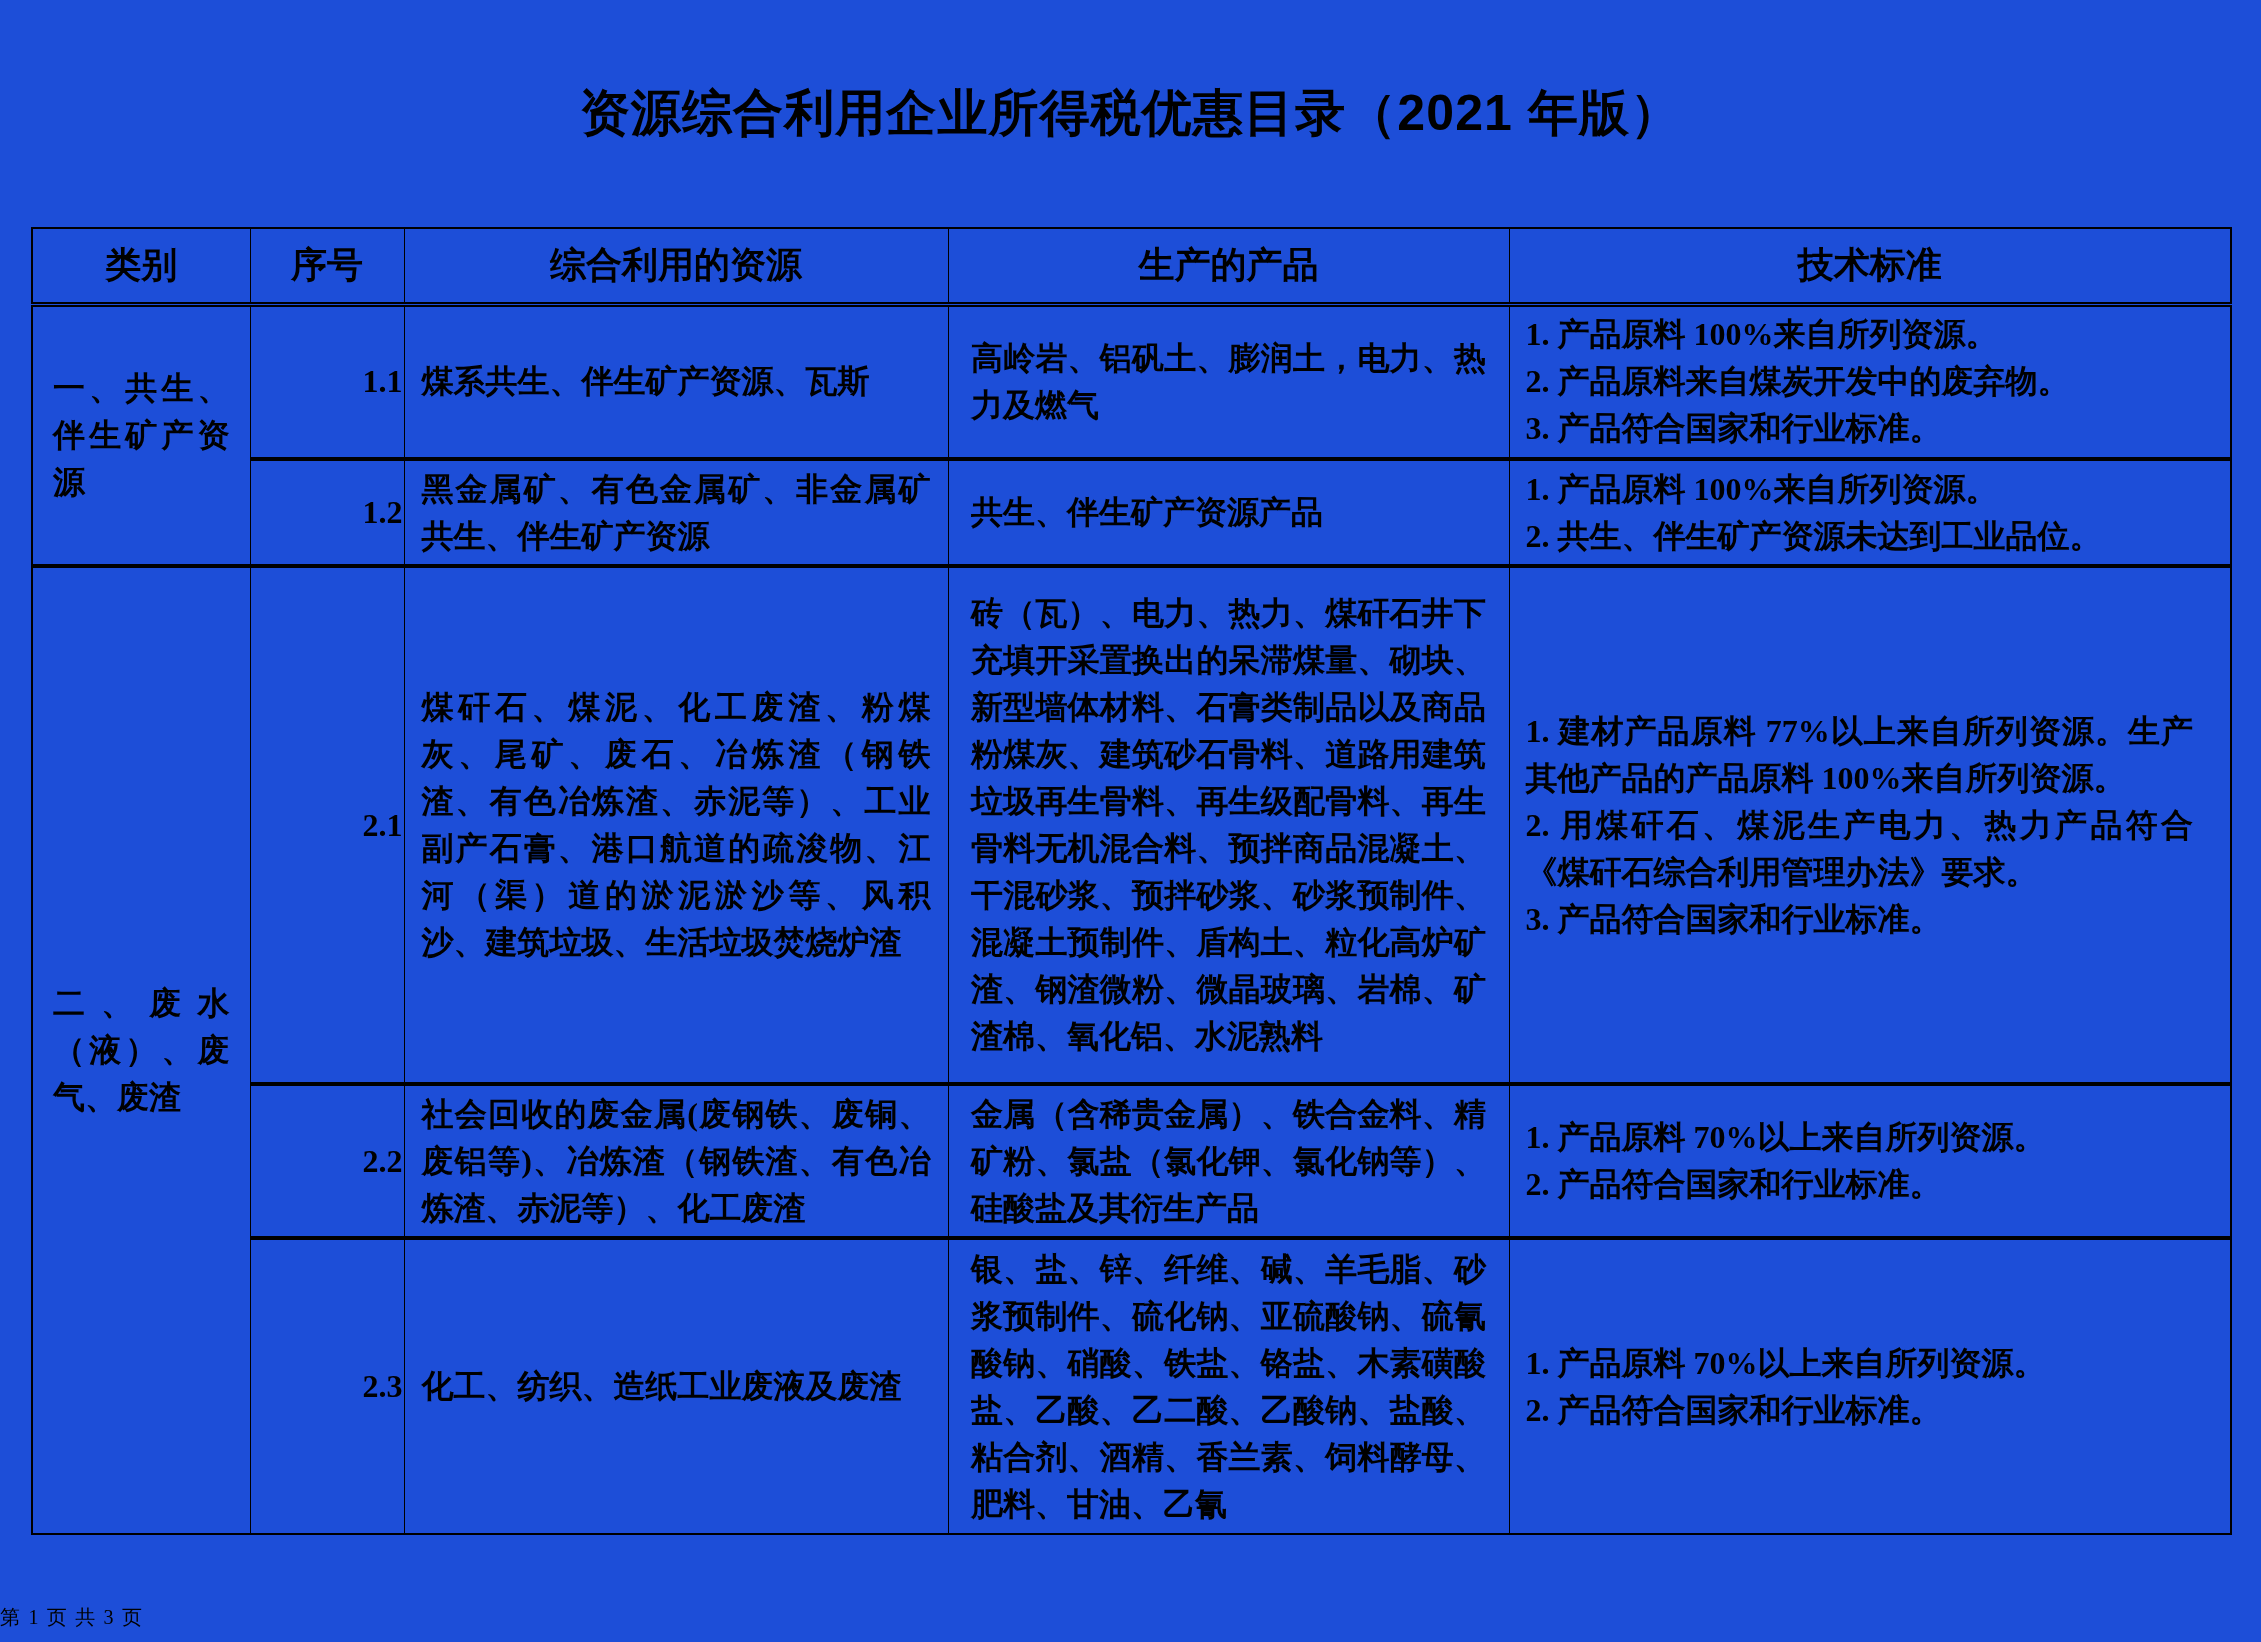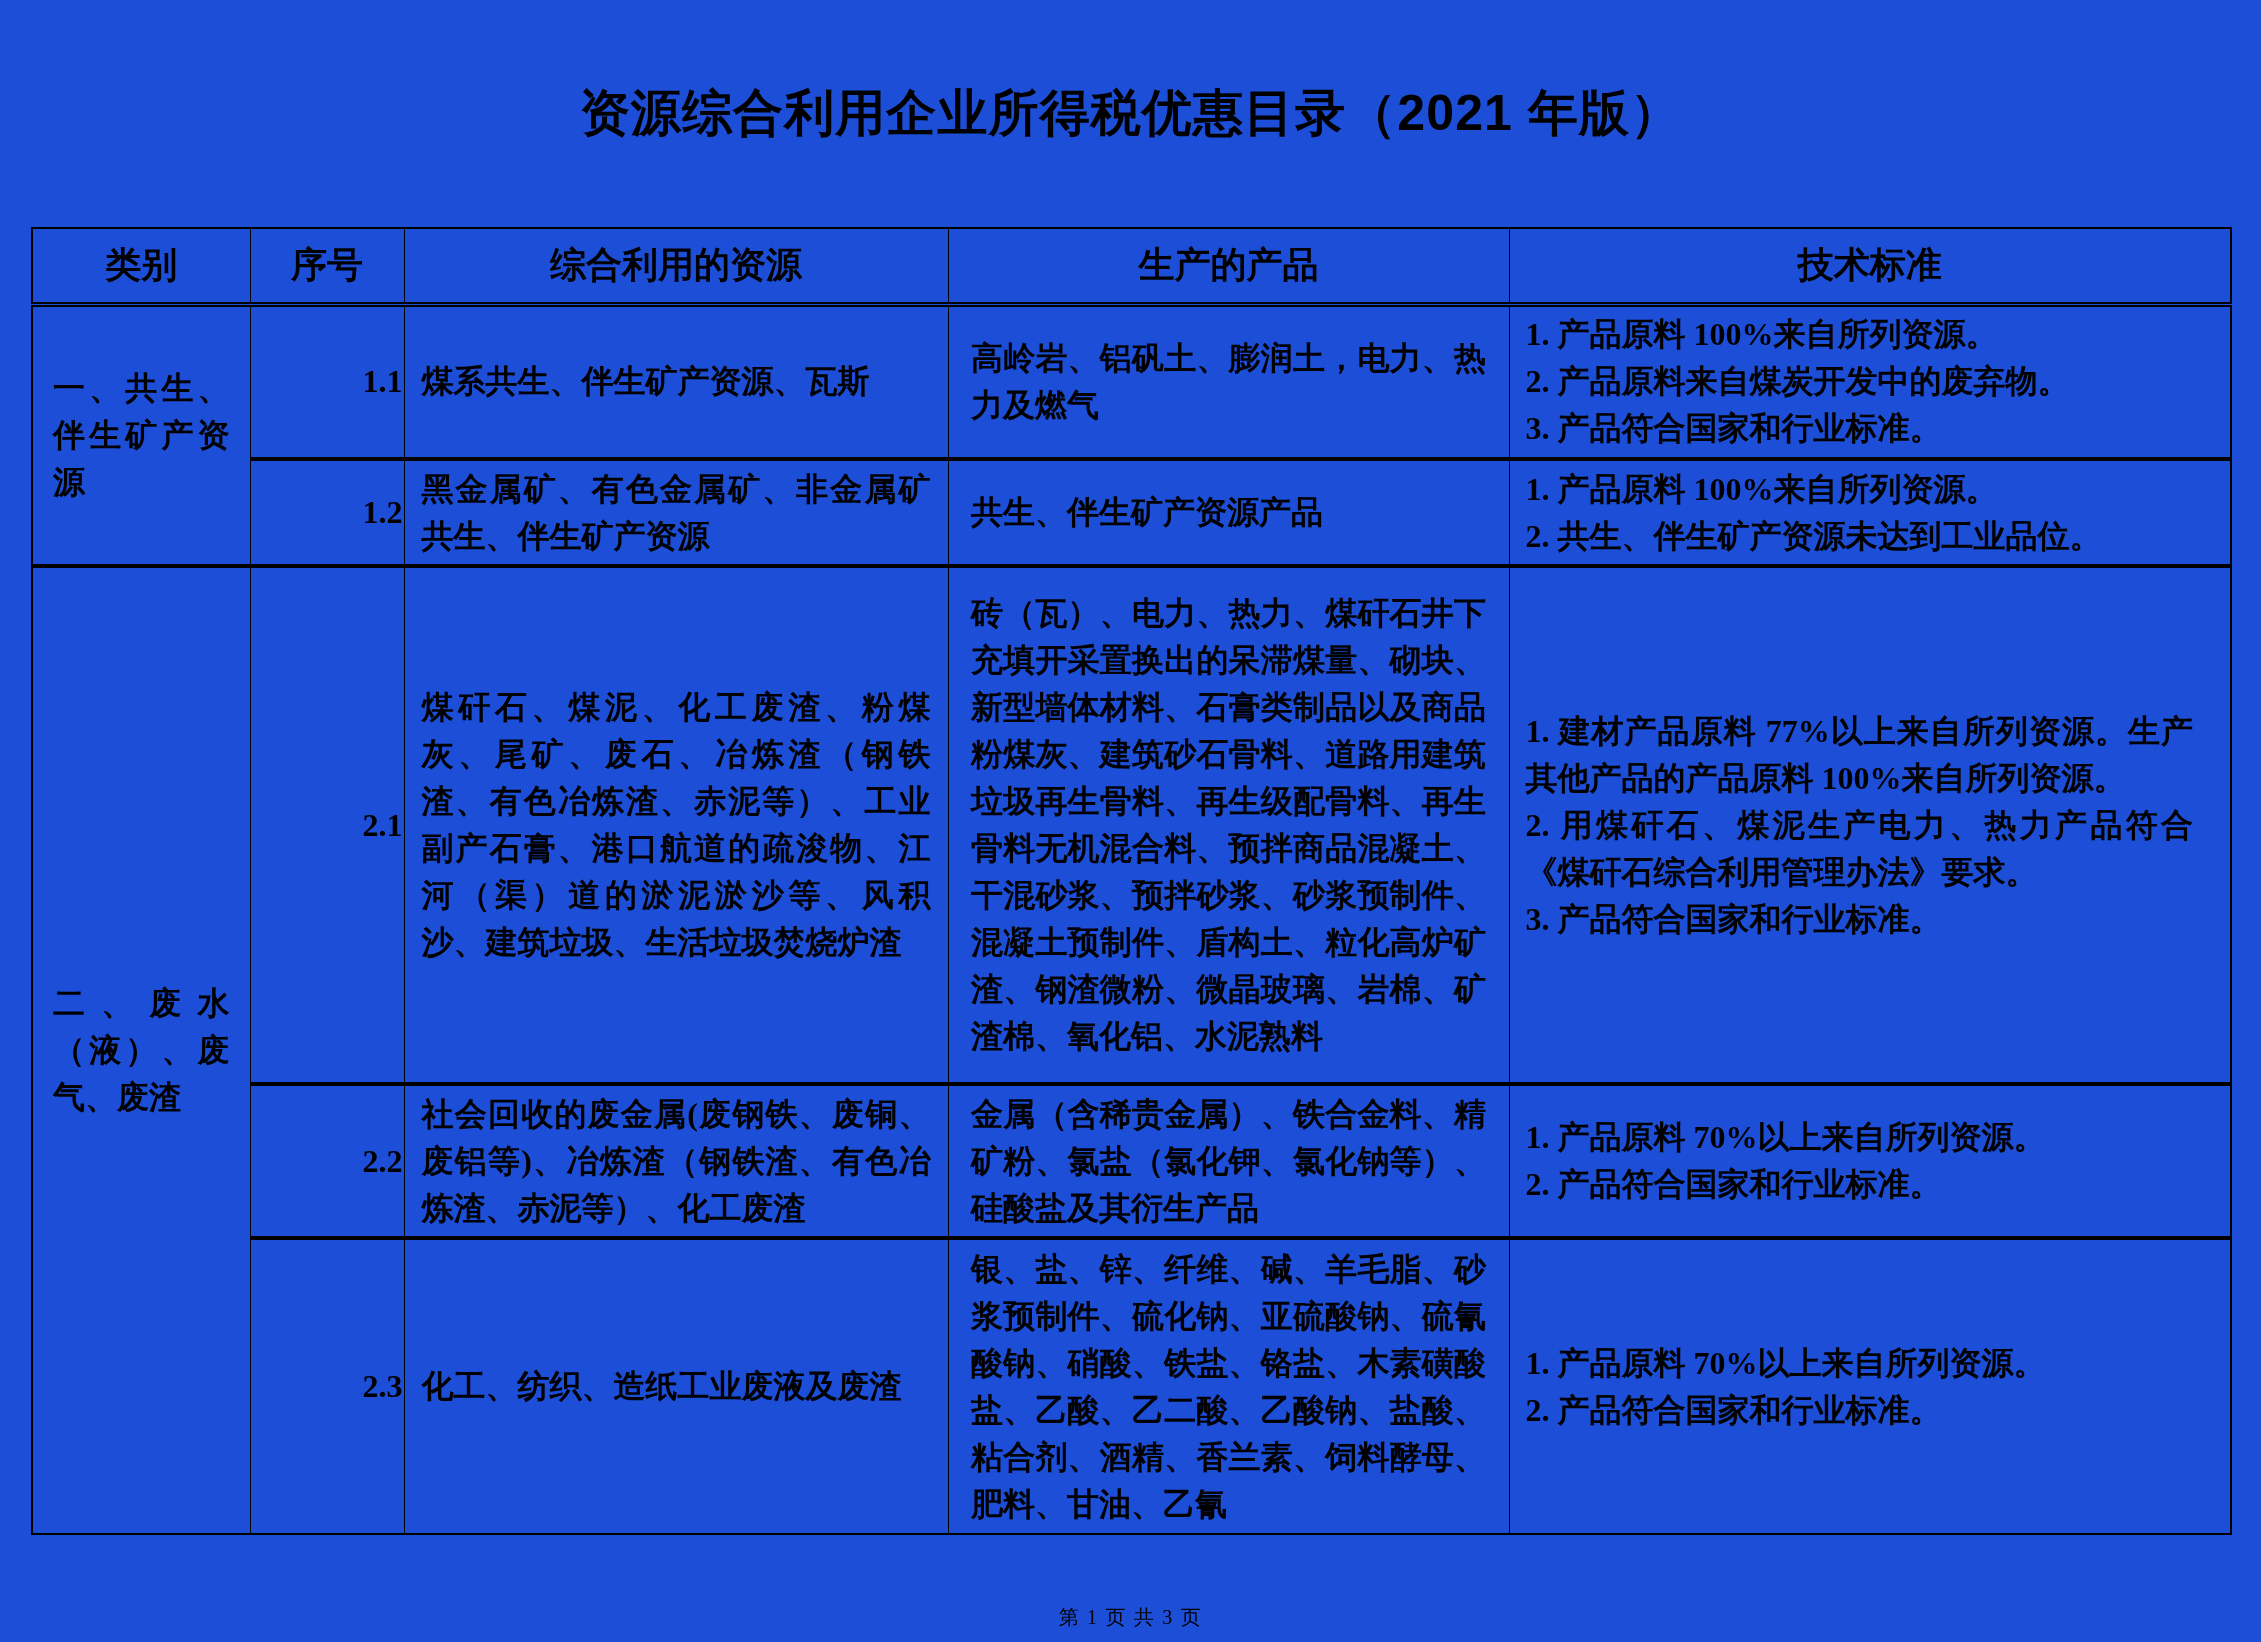--- a/index.html
+++ b/index.html
@@ -75,21 +75,20 @@
   td.std { padding: 4.5px 37px 4.5px 16px; }
   td.std .item {
     text-align: justify;
     text-justify: inter-character;
   }
   .footer {
     position: absolute;
     bottom: 12.4px;
     left: 0;
     width: 100%;
-    text-align: center;
     font-size: 20px;
     letter-spacing: 1.7px;
   }
 </style>
 </head>
 <body>
 
 <div class="page">
 
   <div class="title">资源综合利用企业所得税优惠目录（2021 年版）</div>

